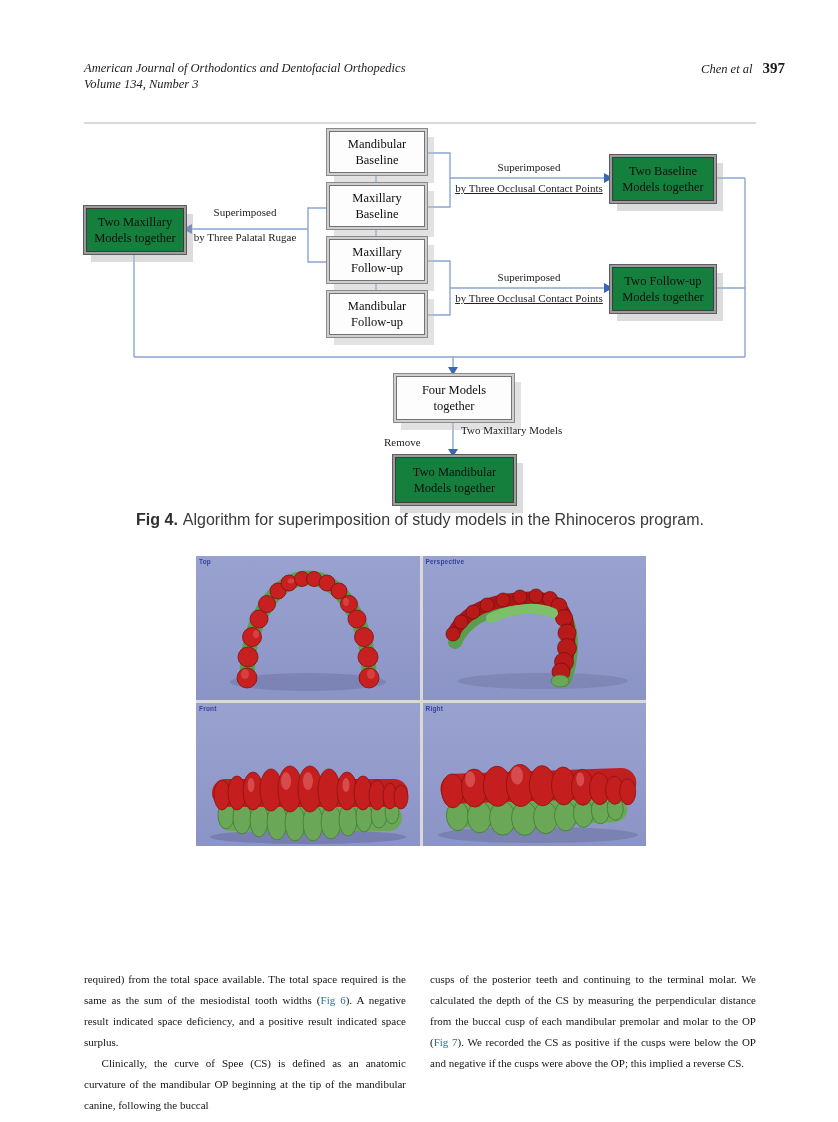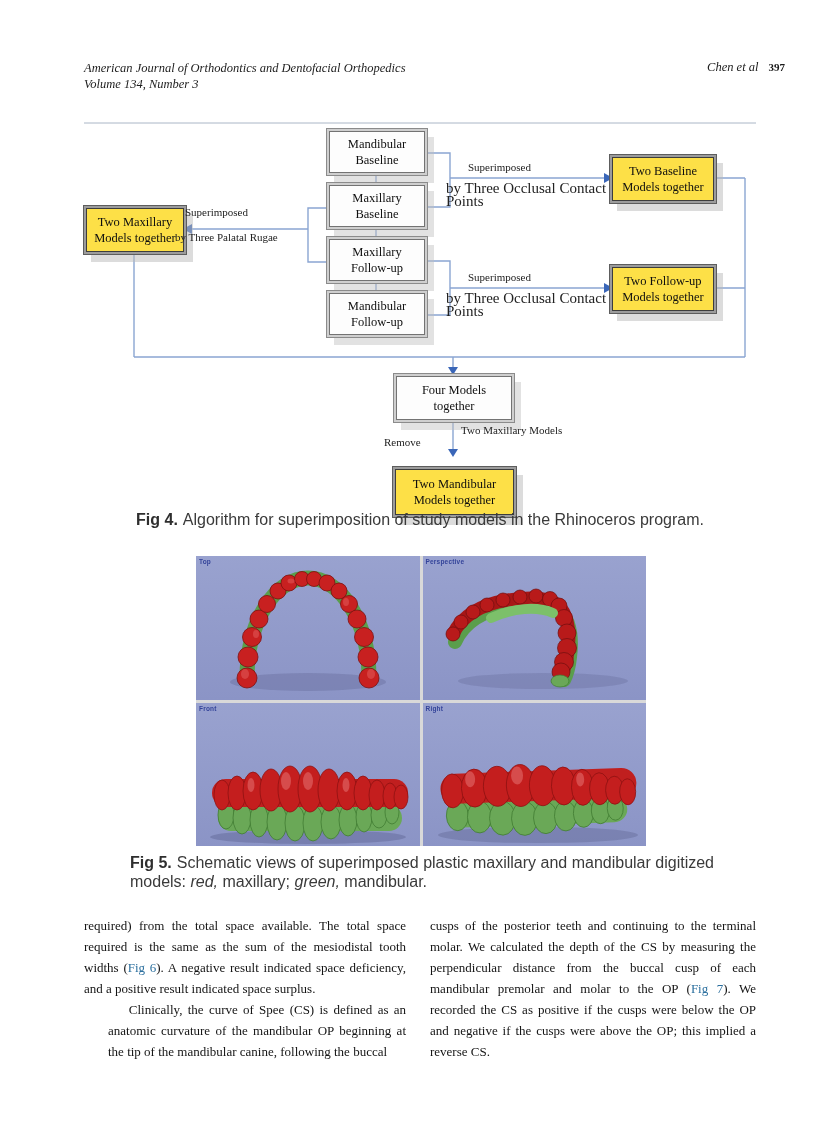--- a/index.html
+++ b/index.html
@@ -3,54 +3,54 @@
 <meta charset="utf-8">
 <style>
   html,body{margin:0;padding:0;background:#ffffff;}
   .page{position:relative;width:838px;height:1122px;background:#fff;overflow:hidden;
         font-family:"Liberation Serif",serif;color:#1a1a1a;padding-left:29px;}
   
   .hdr-left{position:absolute;left:84px;top:60px;font-style:italic;font-size:12.5px;
             line-height:16px;color:#1c1c1c;}
   .hdr-right{position:absolute;right:82px;top:60px;font-size:12.5px;white-space:nowrap;}
   .hdr-right .authors{font-style:italic;}
-  .hdr-right .pageno{font-style:normal;font-weight:bold;font-size:11px;margin-left:10px;}
+  .hdr-right .pageno{font-style:normal;font-weight:bold;font-size:15px;margin-left:10px;}
 
   
   .fc-svg{position:absolute;left:80px;top:118px;}
   .fc-box{position:absolute;display:flex;align-items:center;justify-content:center;
           text-align:center;font-size:12.5px;line-height:1.28;color:#0e0e0e;}
   .fc-box span{white-space:pre-line;}
   .fcw{background:#fdfdfd;border:1px solid #737373;
        box-shadow:0 0 0 2px #cfcfcf,0 0 0 3px #8b8b8b,7px 8px 0 2px rgba(190,190,190,.45);}
-  .fcg{background:#fde047;border:1px solid #3d3d3d;
+  .fcg{background:#15803d;border:1px solid #3d3d3d;
        box-shadow:0 0 0 2px #9c9c9c,0 0 0 3px #5d5d5d,7px 8px 0 2px rgba(185,185,185,.5);}
-  .fc-label{position:absolute;font-size:11px;color:#222;line-height:13px;}
-  .fc-label.small{font-size:15px;}
+  .fc-label{position:absolute;font-size:11px;color:#222;text-align:center;line-height:13px;}
+  .fc-label.small{font-size:11px;text-decoration:underline;}
   .cap{position:absolute;font-family:"Liberation Sans",sans-serif;font-size:16px;color:#3a3a3a;}
   .cap b{margin-right:5px;color:#2e2e2e;}
   #fig4-caption{left:84px;top:511px;width:672px;text-align:center;}
 
   
   .viewports{position:absolute;left:196px;top:556px;width:450px;height:290px;
              display:grid;grid-template-columns:1fr 1fr;grid-template-rows:1fr 1fr;
              gap:3px;background:#d9d9d9;}
   .vp{position:relative;background:linear-gradient(#99a2cf,#8b94c6);overflow:hidden;}
   .vp-label{position:absolute;left:3px;top:2px;font-family:"Liberation Sans",sans-serif;
             font-size:6.5px;font-weight:bold;color:#223390;opacity:.85;letter-spacing:.2px;}
   .vp svg{position:absolute;left:0;top:0;}
   #fig5-caption{left:130px;top:854px;width:584px;line-height:18.5px;text-align:justify;}
   .ital{font-style:italic;}
 
   
-  .col{position:absolute;top:915px;font-size:13px;line-height:21px;text-align:justify;color:#141414;}
+  .col{position:absolute;top:969px;font-size:11px;line-height:21px;text-align:justify;color:#141414;}
   .col-left{left:84px;width:322px;}
   .col-right{left:430px;width:326px;}
   .col p{margin:0;}
-  .col p.indent{text-indent:1.6em;margin-left:24px;}
+  .col p.indent{text-indent:1.6em;}
   a.figref{color:#2b6f9e;text-decoration:none;cursor:pointer;}
 </style>
 </head>
 <body>
 
 <div class="page">
 
   <div class="hdr-left">
     <div>American Journal of Orthodontics and Dentofacial Orthopedics</div>
     <div>Volume 134, Number 3</div>
@@ -115,21 +115,21 @@
 Models together</span>
     </div>
   <div class="fc-box fcg" style="left:612px;top:267px;width:100px;height:42px;">
       <span>Two Follow-up
 Models together</span>
     </div>
   <div class="fc-box fcw" style="left:396px;top:376px;width:114px;height:42px;">
       <span>Four Models
 together</span>
     </div>
-  <div class="fc-box fcg" style="left:395px;top:469px;width:117px;height:44px;">
+  <div class="fc-box fcg" style="left:395px;top:457px;width:117px;height:44px;">
       <span>Two Mandibular
 Models together</span>
     </div>
 
   <div class="fc-label" style="left:185px;top:206px;width:120px;">Superimposed</div>
   <div class="fc-label" style="left:175px;top:231px;width:140px;">by Three Palatal Rugae</div>
   <div class="fc-label" style="left:468px;top:161px;width:122px;">Superimposed</div>
   <div class="fc-label small" style="left:446px;top:182px;width:166px;">by Three Occlusal Contact Points</div>
   <div class="fc-label" style="left:468px;top:271px;width:122px;">Superimposed</div>
   <div class="fc-label small" style="left:446px;top:292px;width:166px;">by Three Occlusal Contact Points</div>
@@ -277,23 +277,20 @@
             <ellipse cx="48" cy="74" rx="5" ry="8"></ellipse>
               <ellipse cx="95" cy="72" rx="6" ry="9"></ellipse>
             <ellipse cx="158" cy="78" rx="4" ry="7"></ellipse>
           </g>
         </g>
       </svg>
       <span class="vp-label">Right</span>
     </div>
   </div>
 
-  <div class="cap" id="fig5-caption">
-    <b>Fig 5.</b><span>Schematic views of superimposed plastic maxillary and mandibular digitized models: </span><span class="ital">red,</span><span> maxillary; </span><span class="ital">green,</span><span> mandibular.</span>
-  </div>
 
   <div class="col col-left">
     <p><span>required) from the total space available. The total space required is the same as the sum of the mesiodistal tooth widths (</span><a class="figref">Fig 6</a><span>). A negative result indicated space deficiency, and a positive result indicated space surplus.</span></p>
     <p class="indent">Clinically, the curve of Spee (CS) is defined as an anatomic curvature of the mandibular OP beginning at the tip of the mandibular canine, following the buccal</p>
   </div>
   <div class="col col-right">
     <p><span>cusps of the posterior teeth and continuing to the terminal molar. We calculated the depth of the CS by measuring the perpendicular distance from the buccal cusp of each mandibular premolar and molar to the OP (</span><a class="figref">Fig 7</a><span>). We recorded the CS as positive if the cusps were below the OP and negative if the cusps were above the OP; this implied a reverse CS.</span></p>
   </div>
 
 </div>

